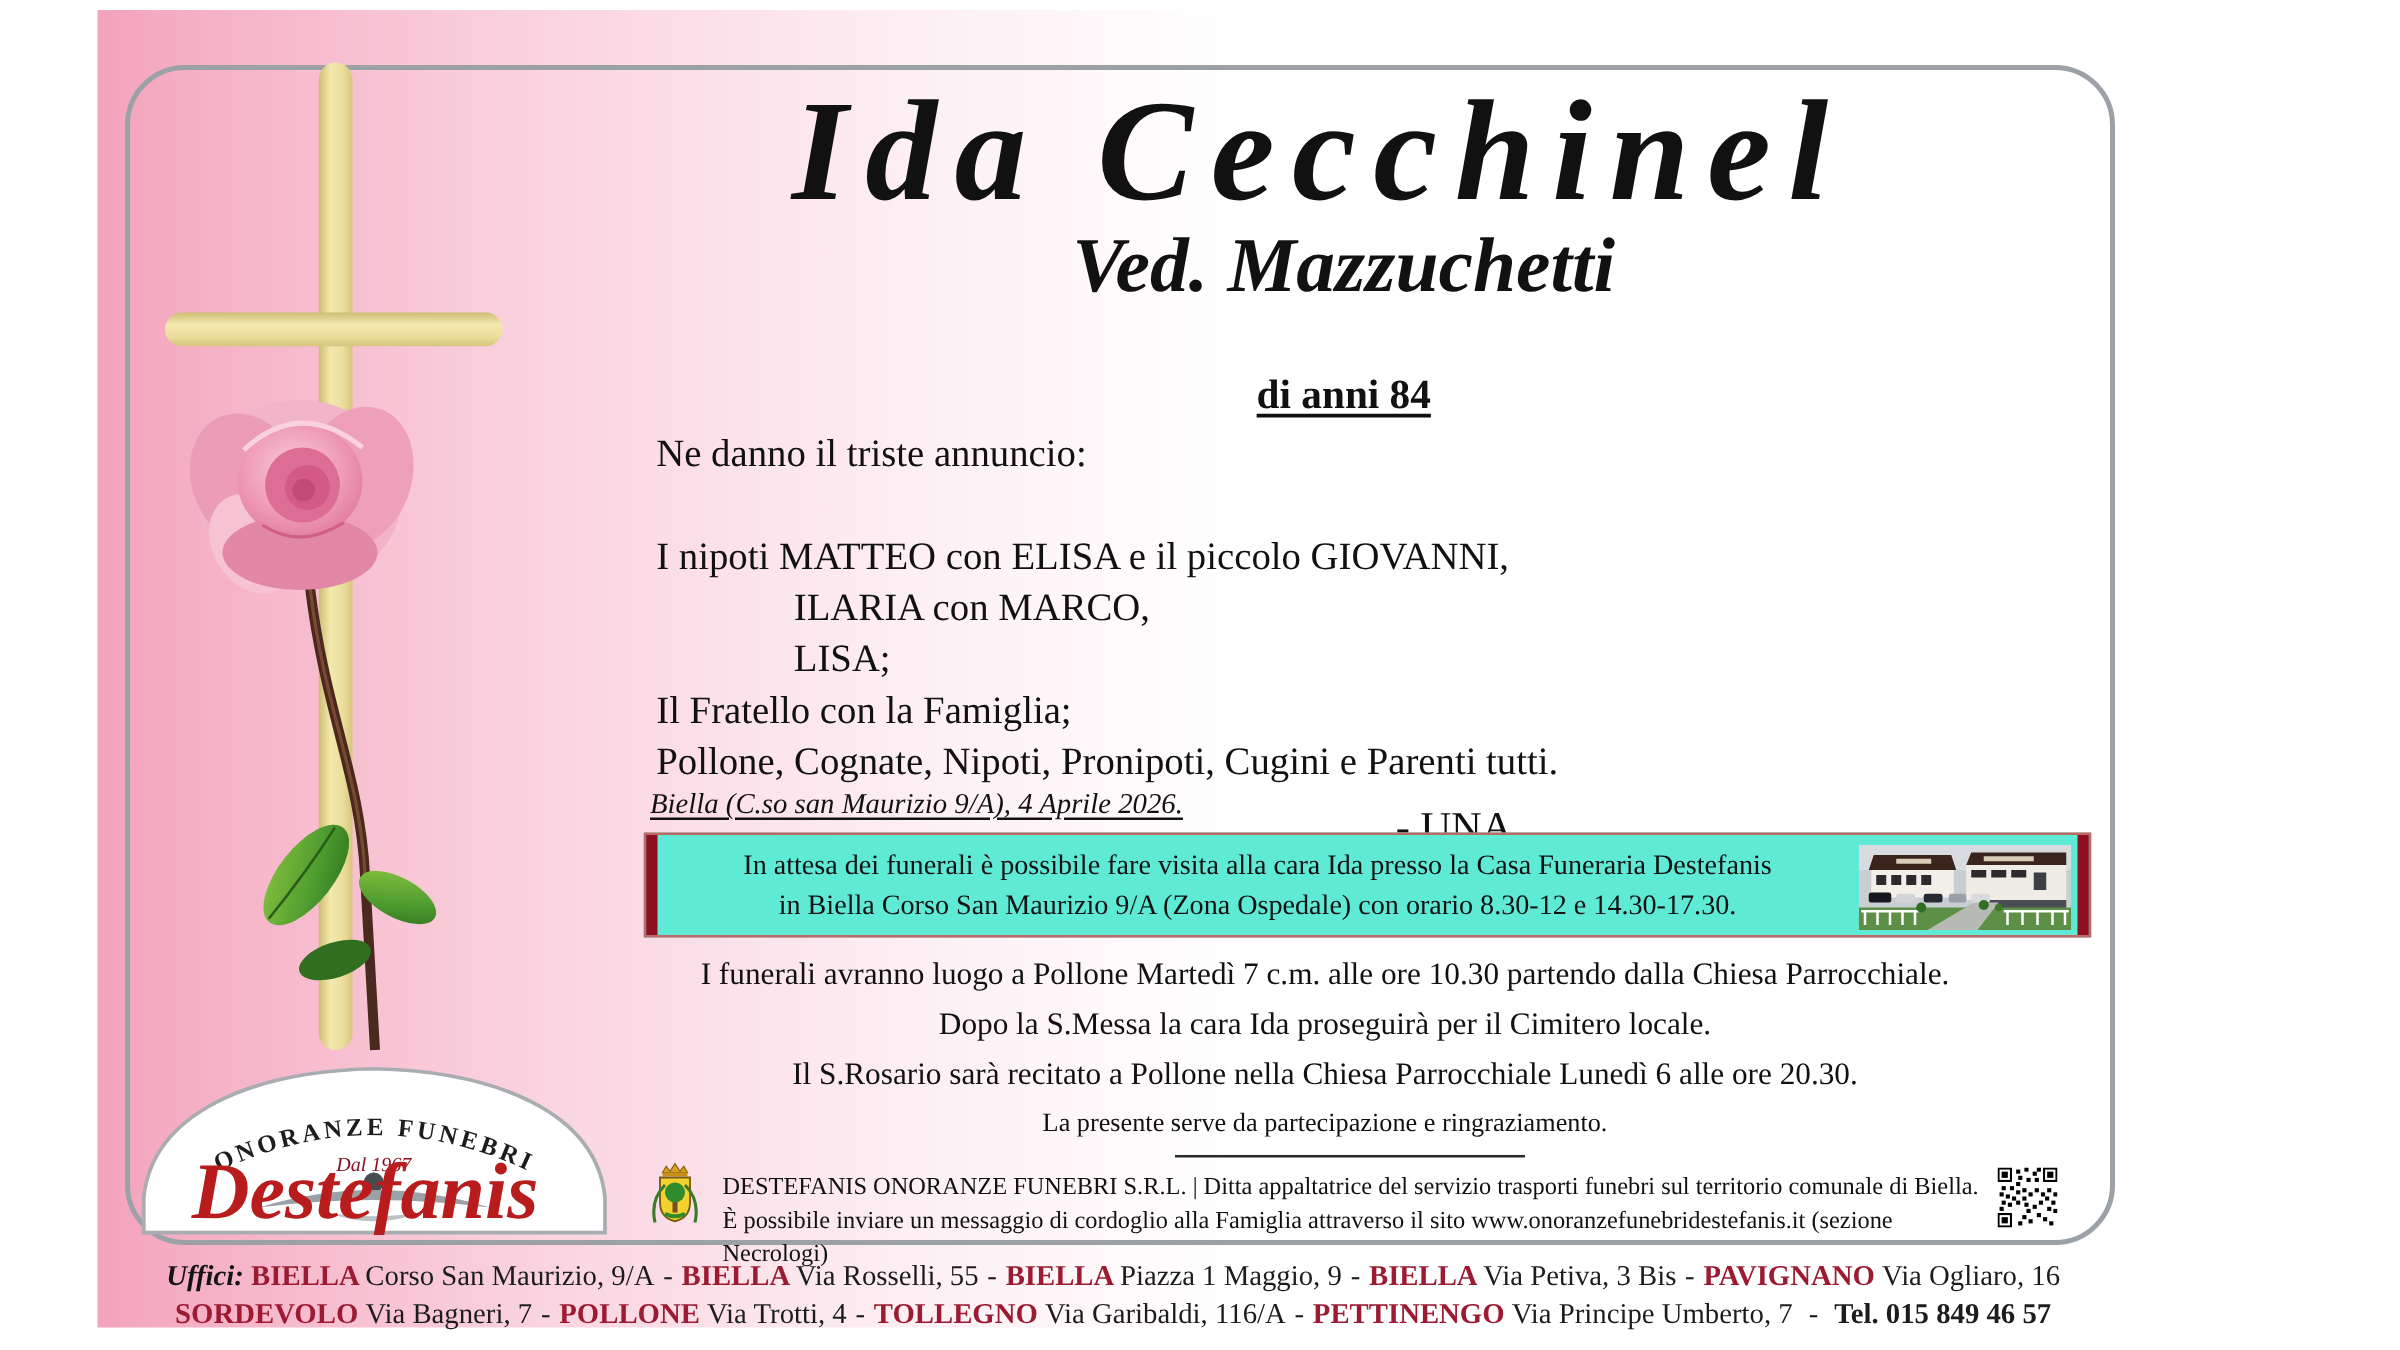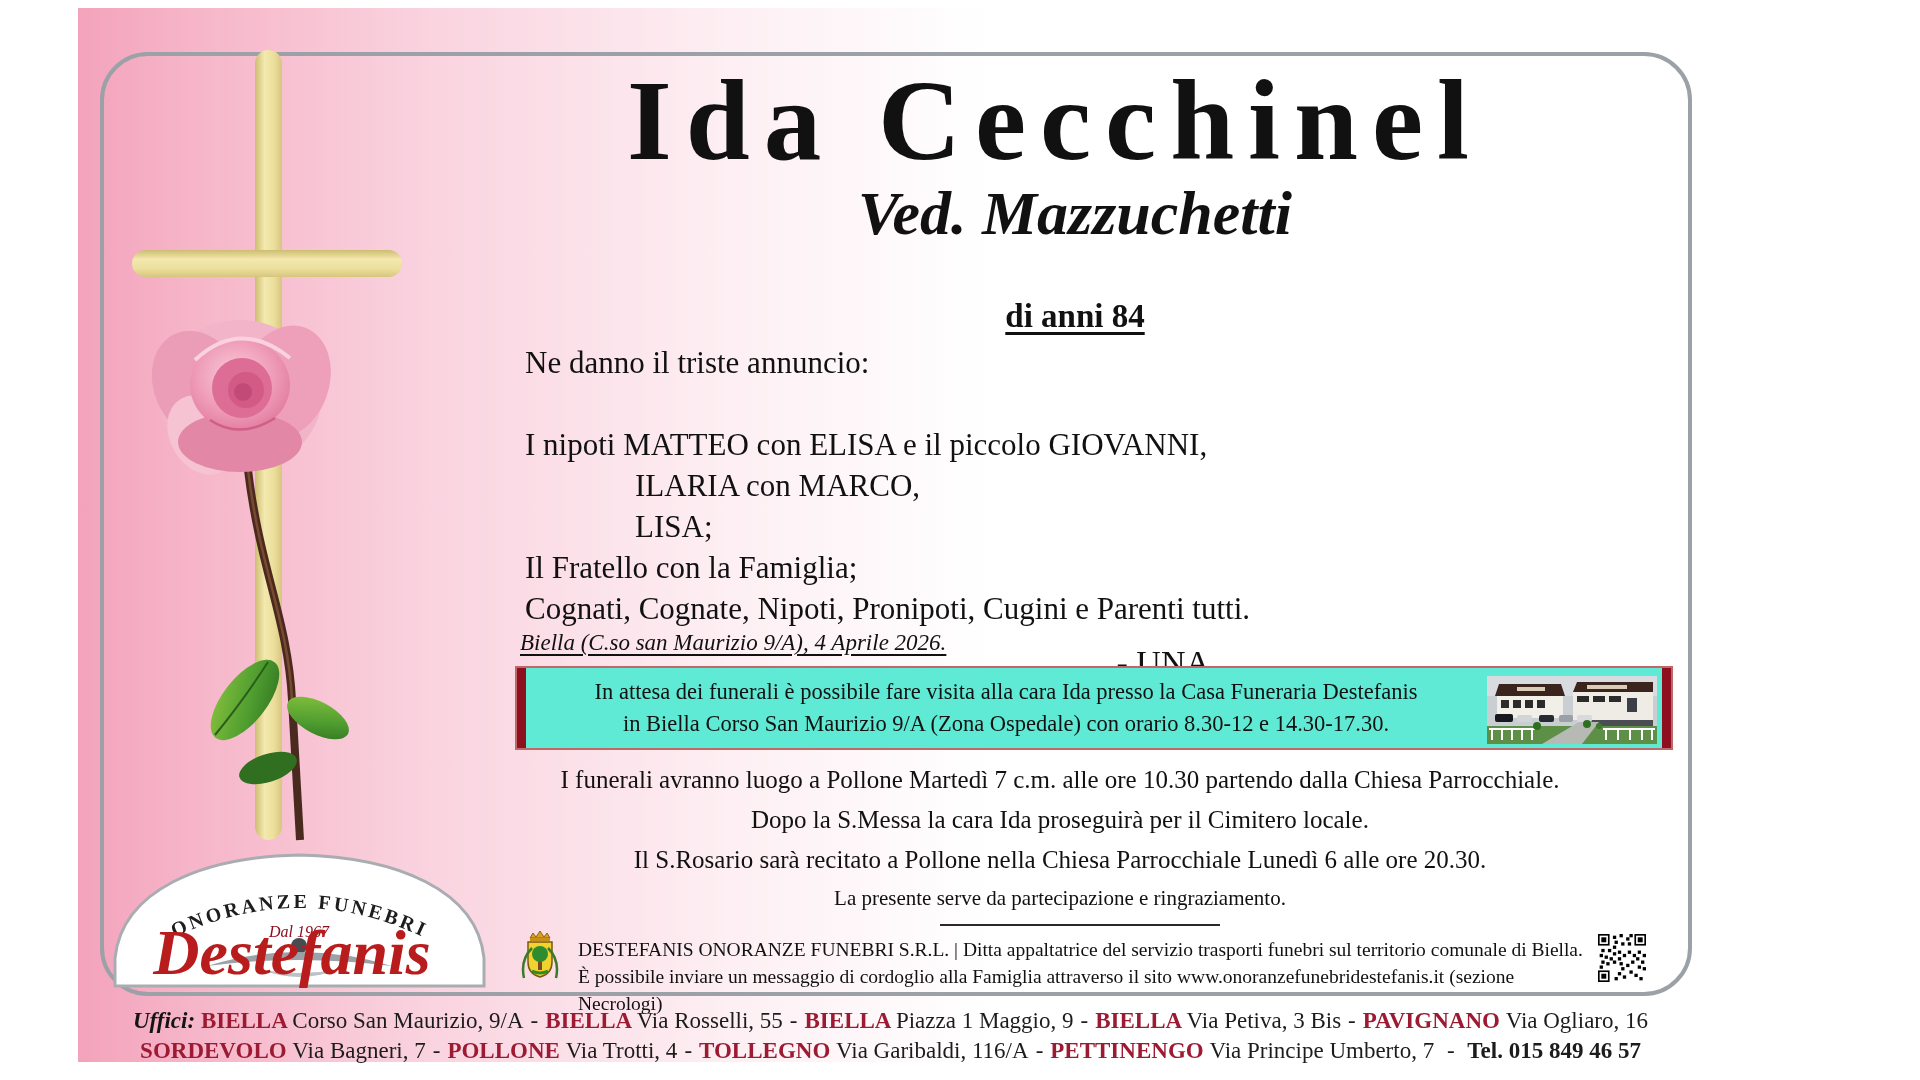--- a/index.html
+++ b/index.html
@@ -12,21 +12,21 @@
   .card-border{position:absolute;left:100px;top:52px;width:1584px;height:936px;
          border:4px solid #9ba1a6;border-radius:48px;}
   
   .cross-v{position:absolute;left:255px;top:50px;width:27px;height:790px;border-radius:14px;
          background:linear-gradient(90deg,#cdbd72,#f3e8ae 35%,#ecdf9d 70%,#d6c57e);}
   .cross-h{position:absolute;left:132px;top:250px;width:270px;height:27px;border-radius:14px;
          background:linear-gradient(180deg,#cdbd72,#f3e8ae 35%,#ecdf9d 70%,#d6c57e);}
   
   .intro{position:absolute;left:520px;top:40px;font-size:28px;}
   .name{position:absolute;left:420px;top:62px;width:1270px;text-align:center;
-        font-size:115px;font-weight:bold;letter-spacing:14px;line-height:118px;}
+        font-size:115px;font-weight:bold;font-style:italic;letter-spacing:14px;line-height:118px;}
   .ved{position:absolute;left:420px;top:180px;width:1310px;text-align:center;
         font-size:62px;font-weight:bold;font-style:italic;line-height:66px;}
   .age{position:absolute;left:420px;top:298px;width:1310px;text-align:center;
         font-size:33px;font-weight:bold;text-decoration:underline;text-underline-offset:5px;}
   
   .fline{position:absolute;left:525px;font-size:31px;white-space:nowrap;}
   .fline.ind{left:635px;}
   
   .dateline{position:absolute;left:520px;top:630px;font-size:23px;font-style:italic;
         text-decoration:underline;text-underline-offset:4px;}
@@ -118,21 +118,21 @@
 
   <div class="name">Ida Cecchinel</div>
   <div class="ved">Ved. Mazzuchetti</div>
   <div class="age">di anni 84</div>
 
   <div class="fline" style="top:345px">Ne danno il triste annuncio:</div>
   <div class="fline" style="top:427px">I nipoti MATTEO con ELISA e il piccolo GIOVANNI,</div>
   <div class="fline ind" style="top:468px">ILARIA con MARCO,</div>
   <div class="fline ind" style="top:509px">LISA;</div>
   <div class="fline" style="top:550px">Il Fratello con la Famiglia;</div>
-  <div class="fline" style="top:591px">Cognati, Cognate, Nipoti, Pronipoti, Cugini e Parenti tutti.</div>
+  <div class="fline" style="top:591px">Pollone, Cognate, Nipoti, Pronipoti, Cugini e Parenti tutti.</div>
 
   <div class="dateline">Biella (C.so san Maurizio 9/A), 4 Aprile 2026.</div>
   <div class="prayer">- UNA PREGHIERA -</div>
 
   <div class="visitbox">
     <div class="bar left"></div>
     <div class="bar right"></div>
     <div class="vtext">
       <div>In attesa dei funerali è possibile fare visita alla cara Ida presso la Casa Funeraria Destefanis</div>
       <div>in Biella Corso San Maurizio 9/A (Zona Ospedale) con orario 8.30-12 e 14.30-17.30.</div>

